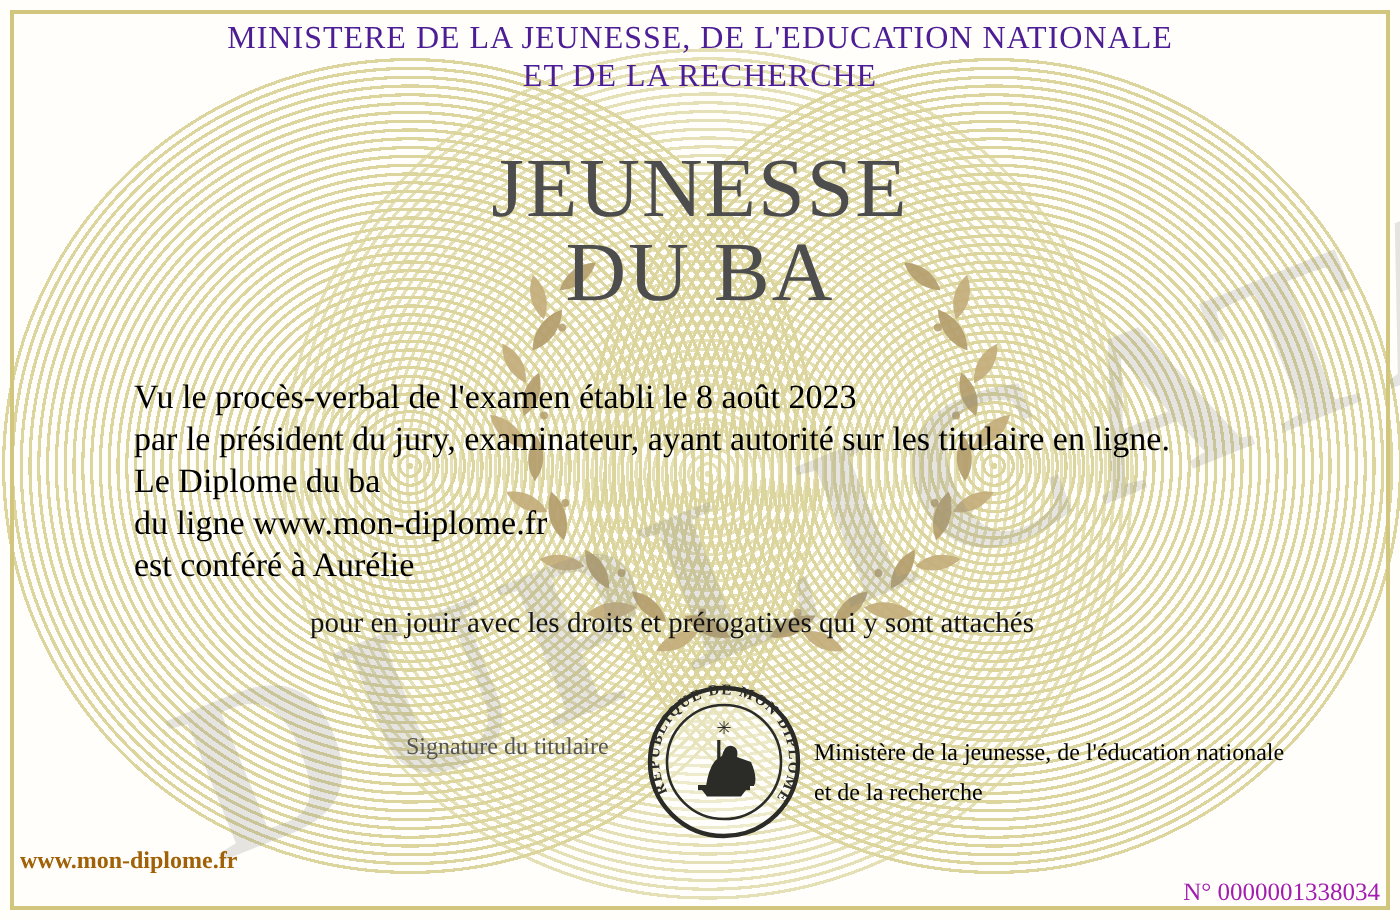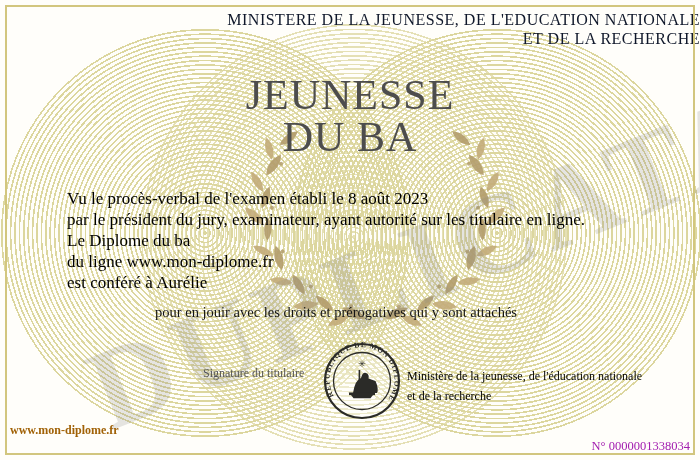--- a/index.html
+++ b/index.html
@@ -24,22 +24,22 @@
   .rings.center{left:139px; top:22px; width:430px;height:430px;opacity:.75;}
   .watermark{
     position:absolute;left:95px;top:330px;z-index:3;
     font-size:115px;font-weight:bold;letter-spacing:6px;white-space:nowrap;
     color:var(--wm,#8c8c86);opacity:.22;
     transform:rotate(-22deg);transform-origin:0 50%;
     pointer-events:none;
   }
   .wreath{position:absolute;left:222px;top:118px;z-index:2;}
   .header{
-    position:absolute;top:10px;left:0;right:0;z-index:4;text-align:right;
-    font-size:16px;line-height:19px;letter-spacing:.5px;color:#0f172a;
+    position:absolute;top:10px;left:0;right:0;z-index:4;text-align:center;
+    font-size:16px;line-height:19px;letter-spacing:.5px;color:#4c1d95;
   }
   .title-line{
     position:absolute;left:0;right:0;z-index:4;text-align:center;
     font-size:42px;line-height:42px;letter-spacing:1px;color:var(--title,#4d4d4d);
   }
   .title-line.l1{top:74px;}
   .title-line.l2{top:116px;}
   .body-block{
     position:absolute;left:67px;top:188px;width:560px;z-index:4;
     font-size:17px;line-height:21px;color:#000000;

